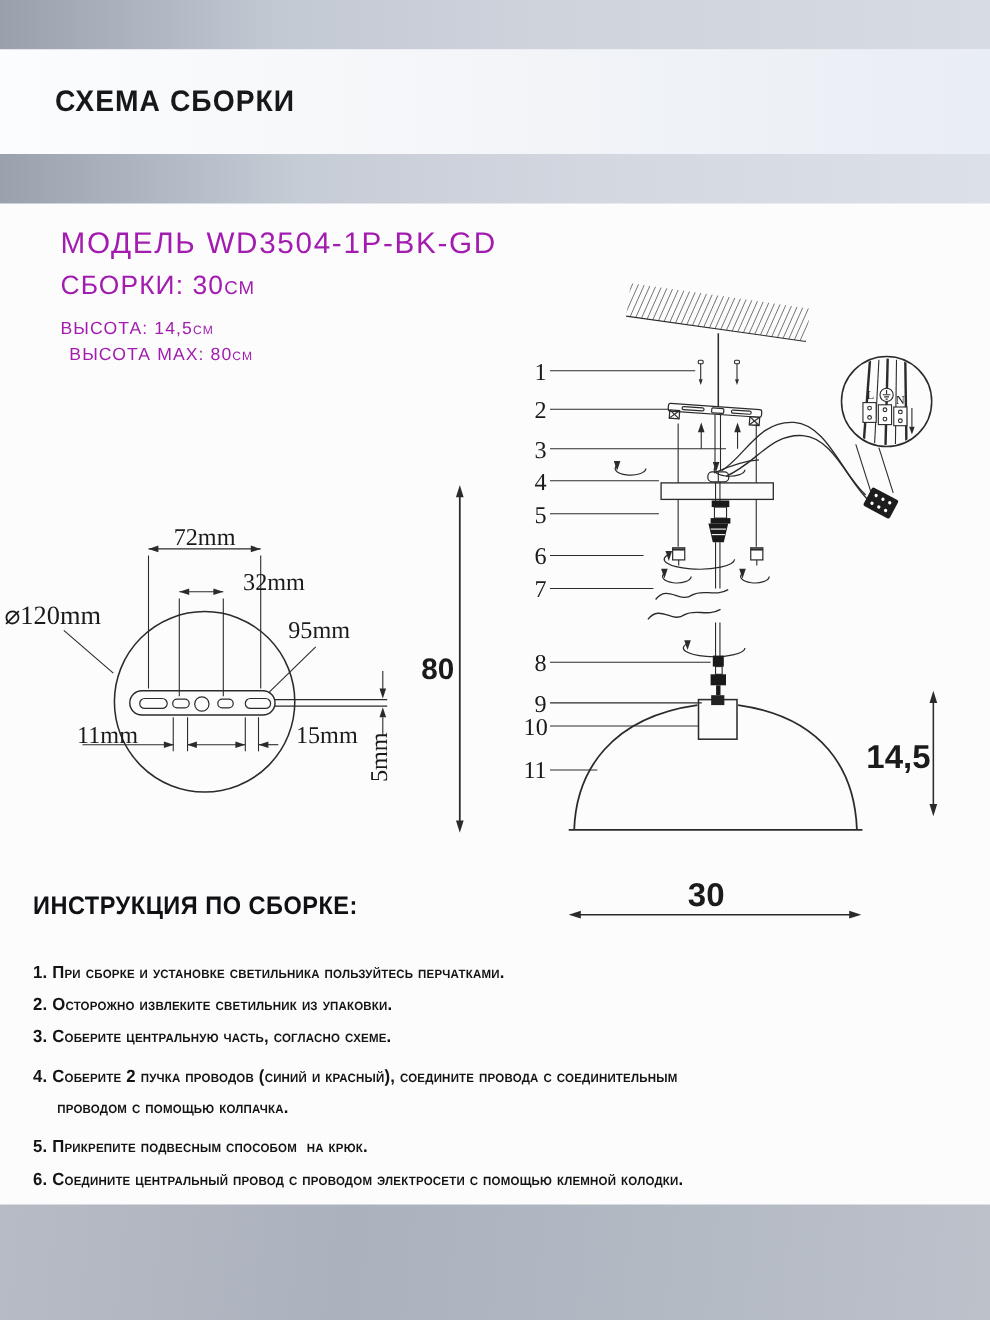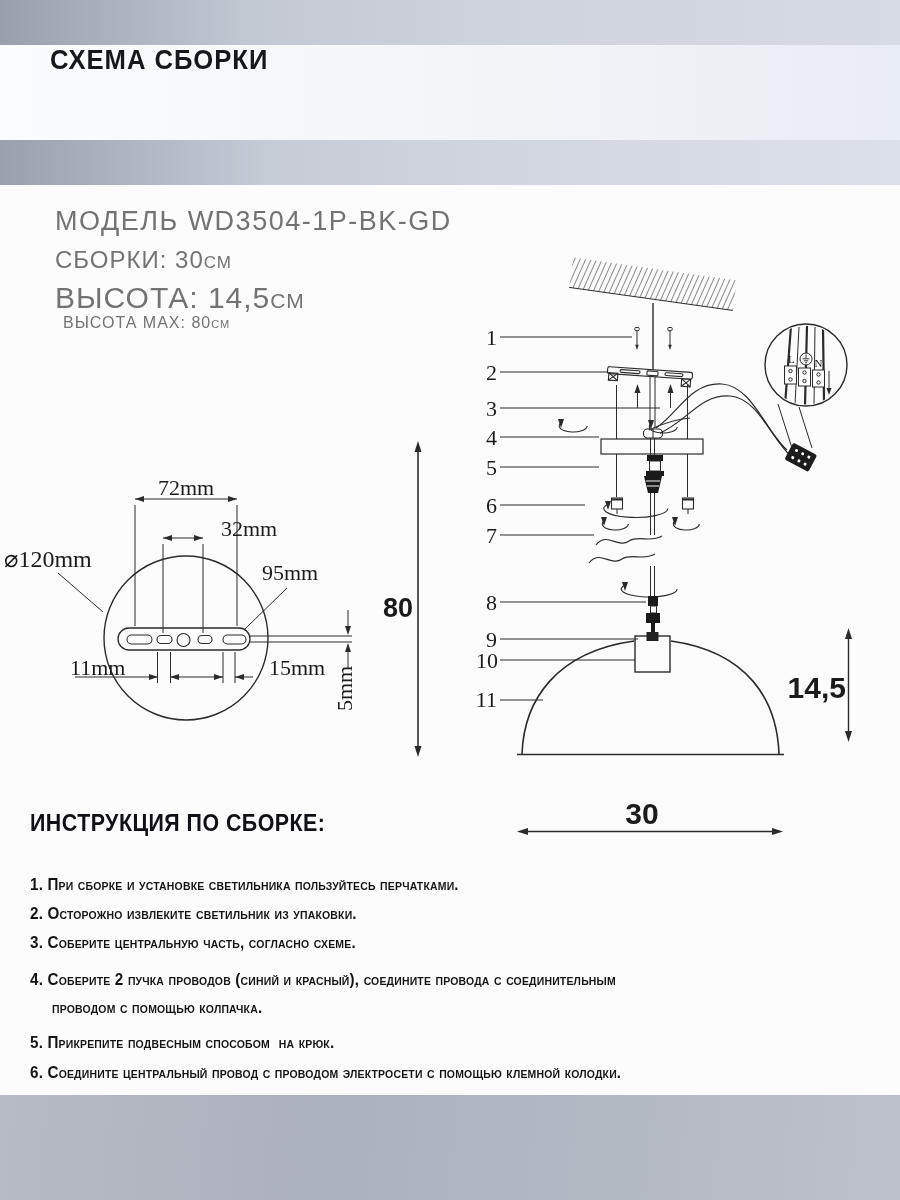--- a/index.html
+++ b/index.html
@@ -2,29 +2,29 @@
 <html><head>
 <meta charset="utf-8">
 <style>
   html,body{margin:0;padding:0}
   body{width:900px;height:1200px;position:relative;background:#fcfcfd;
        font-family:"Liberation Sans",sans-serif;overflow:hidden}
   .band-top{position:absolute;left:0;top:0;width:900px;height:45px;
     background:linear-gradient(90deg,#99a0ac,#c3c9d3 28%,#ced3dc 55%,#d7dbe3)}
   .title-band{position:absolute;left:0;top:45px;width:900px;height:95px;
     background:linear-gradient(90deg,#fbfcfd,#f4f6f9 45%,#e9edf4);
-    display:flex;align-items:flex-start}
+    display:flex;align-items:center}
   .title-band h1{margin:0 0 0 50px;font-size:27px;font-weight:700;letter-spacing:1px;
     color:#17181b;transform:scaleX(.95);transform-origin:left center}
   .band-mid{position:absolute;left:0;top:140px;width:900px;height:45px;
     background:linear-gradient(90deg,#9aa1ad,#c6ccd6 30%,#d3d7e0 60%,#dce0e7)}
-  .model{position:absolute;color:#737373;font-variant:small-caps;white-space:pre}
+  .model{position:absolute;color:#a21caf;font-variant:small-caps;white-space:pre}
   .model.l1{left:55px;top:206px;font-size:27px;letter-spacing:1.5px}
   .model.l2{left:55px;top:246px;font-size:24px;letter-spacing:1px}
-  .model.l3{left:55px;top:281px;font-size:30px;letter-spacing:1px}
+  .model.l3{left:55px;top:291px;font-size:16px;letter-spacing:1px}
   .model.l4{left:63px;top:314px;font-size:16px;letter-spacing:1px}
   .diagram-svg{position:absolute;left:0;top:0;width:900px;height:1200px}
   .instr-head{position:absolute;left:30px;top:810px;font-size:23px;font-weight:700;
     color:#101114;letter-spacing:.5px;transform:scaleX(.93);transform-origin:left top;white-space:pre}
   .instr{position:absolute;left:30px;font-size:16px;font-weight:700;color:#141414;
     font-variant:small-caps;letter-spacing:.2px;transform:scaleX(.95);
     transform-origin:left top;white-space:pre}
   .instr.cont{left:52px}
   .i0{top:876px}.i1{top:905px}.i2{top:934px}.i3{top:971px}.i4{top:999px}.i5{top:1034px}.i6{top:1064px}
   .footer{position:absolute;left:0;top:1095px;width:900px;height:105px;

